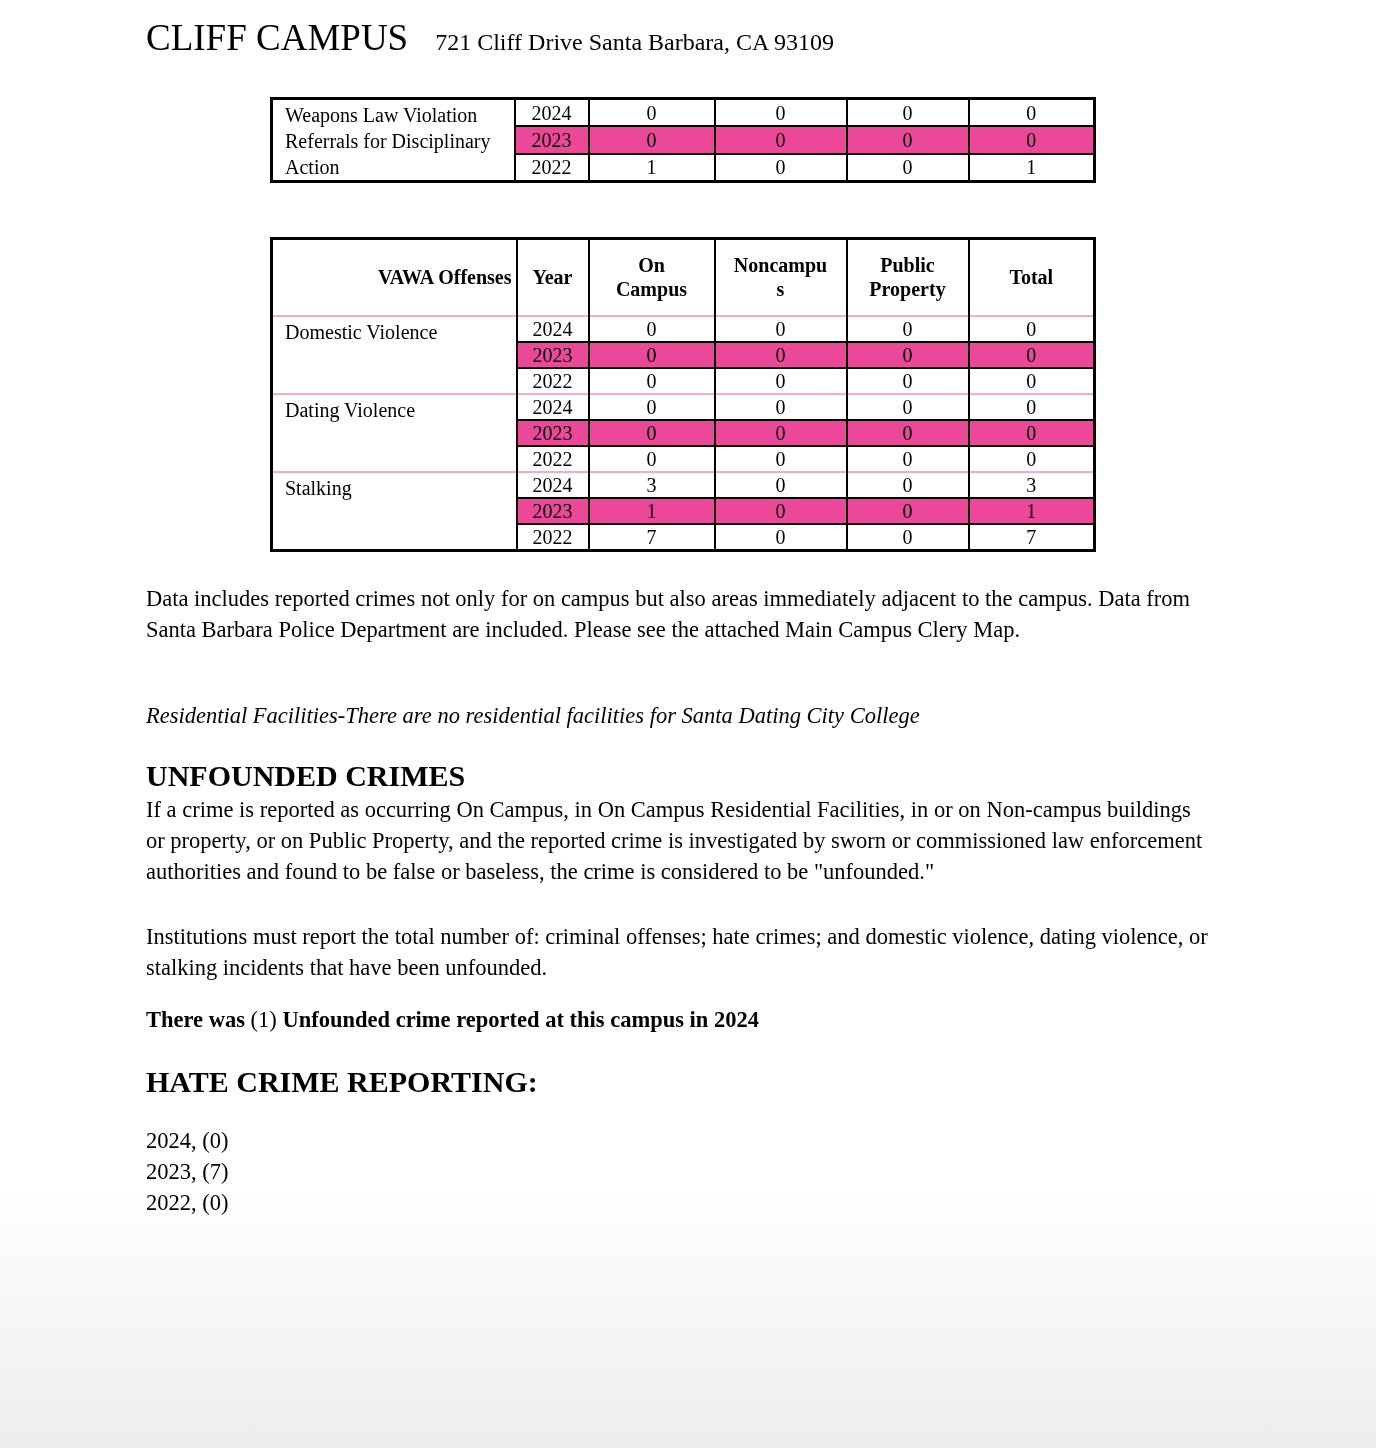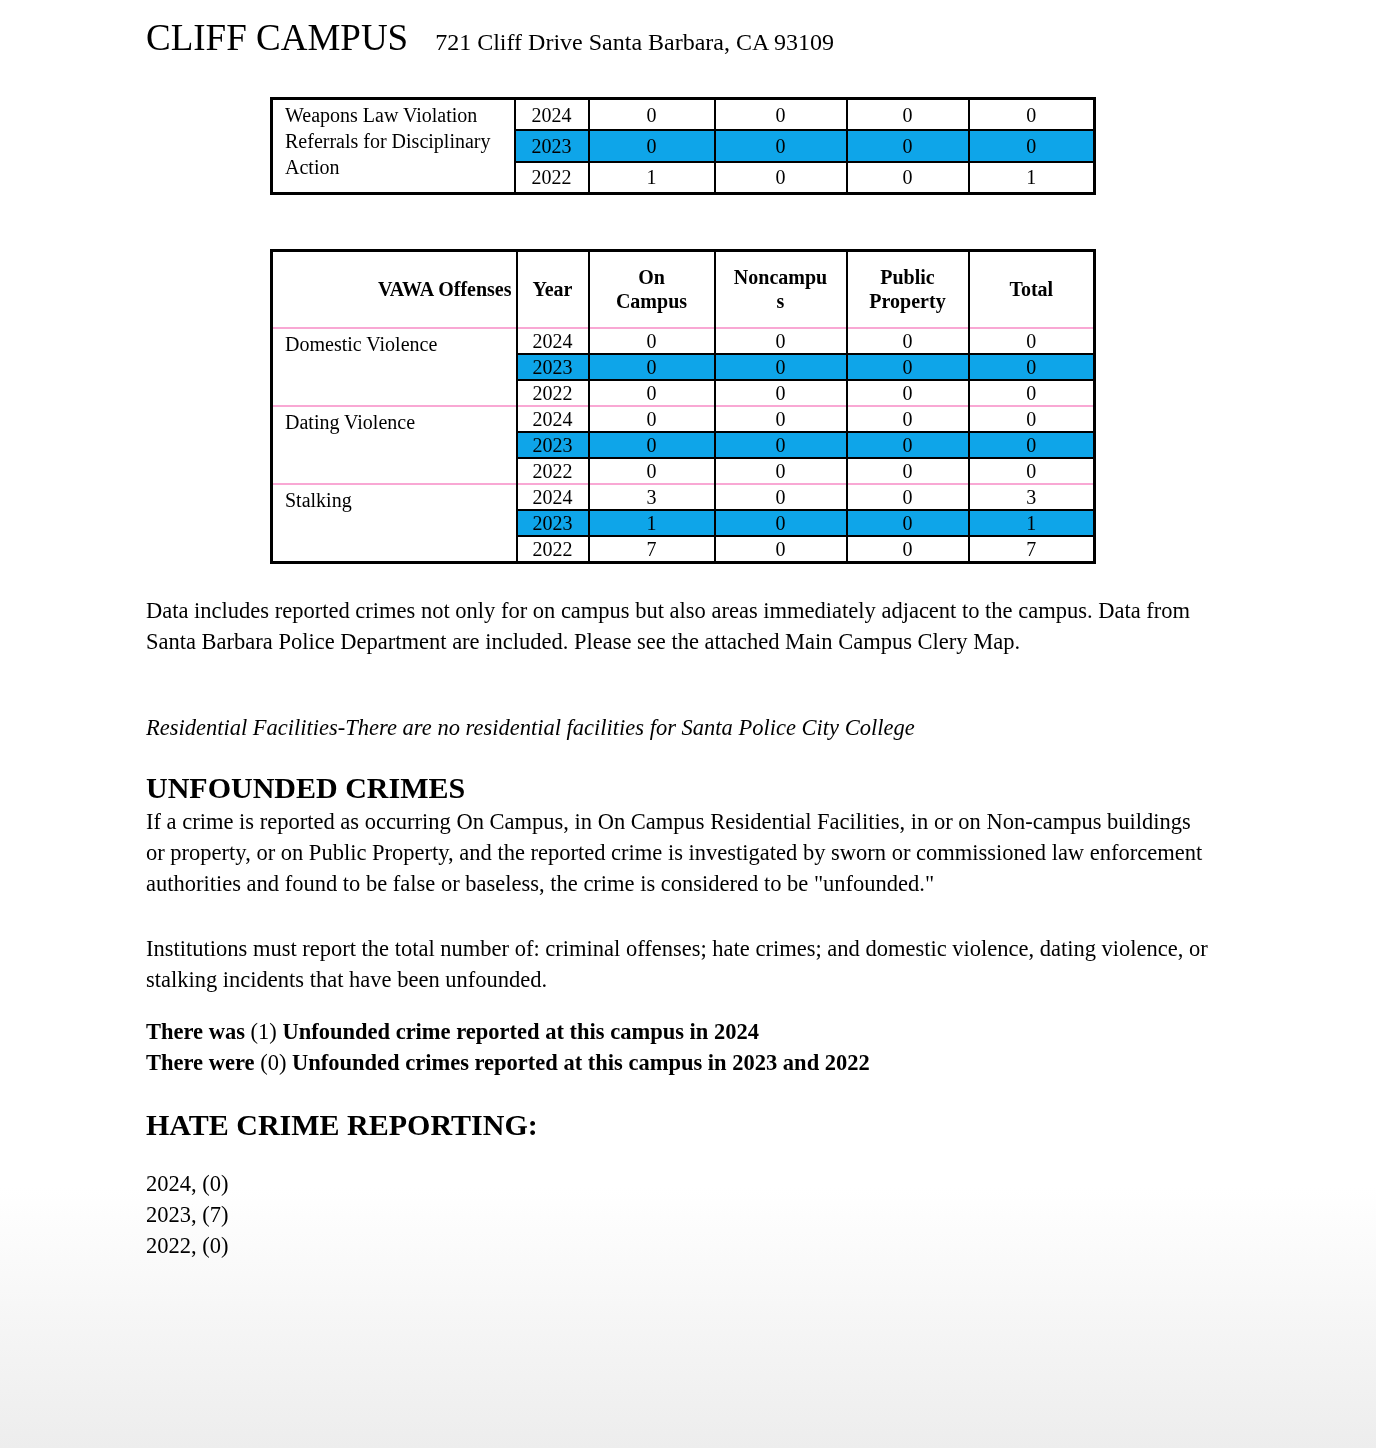--- a/index.html
+++ b/index.html
@@ -38,26 +38,26 @@
     white-space: pre-line;
     padding: 4px 4px;
     height: 77px;
     line-height: 24px;
   }
   th.offense-head { text-align: right; padding-left: 10px; }
   .year-cell, .val-cell { text-align: center; height: 26px; padding: 0 4px; line-height: 24px; }
   .label-cell {
     vertical-align: top;
     text-align: left;
-    padding: 2px 10px 12px 12px;
+    padding: 2px 10px 0 12px;
     line-height: 26px;
   }
   .weapons-table { margin-top: 38px; }
   .vawa-table { margin-top: 54px; }
-  tr.shaded td { background: #0ea5e9; border-top: 2px solid #000; border-bottom: 2px solid #000; }
+  tr.shaded td { background: #ec4899; border-top: 2px solid #000; border-bottom: 2px solid #000; }
   tr.group-start td { border-top: 2px solid #f9a8d4; }
 
   p { font-size: 22.5px; line-height: 31px; margin: 0; max-width: 1070px; }
   .data-note { margin-top: 31px; }
   .residential-note { margin-top: 55px; font-style: italic; }
   h3 { font-size: 30px; font-weight: bold; margin: 0; line-height: 27px; }
   .unfounded-heading { margin-top: 31px; }
   .unfounded-definition { margin-top: 5px; }
   .institutions-note { margin-top: 34px; }
   .bold-lines { margin-top: 21px; font-size: 22.5px; line-height: 31px; }
@@ -198,31 +198,30 @@
           <td class="val-cell">7</td>
           <td class="val-cell">0</td>
           <td class="val-cell">0</td>
           <td class="val-cell">7</td>
         </tr>
       </tbody>
   </table>
 
   <p class="data-note">Data includes reported crimes not only for on campus but also areas immediately adjacent to the campus. Data from Santa Barbara Police Department are included.  Please see the attached Main Campus Clery Map.</p>
 
-  <p class="residential-note">Residential Facilities-There are no residential facilities for Santa Police City College</p>
+  <p class="residential-note">Residential Facilities-There are no residential facilities for Santa Dating City College</p>
 
   <h3 class="unfounded-heading">UNFOUNDED CRIMES</h3>
 
   <p class="unfounded-definition">If a crime is reported as occurring On Campus, in On Campus Residential Facilities, in or on Non-campus buildings or property, or on Public Property, and the reported crime is investigated by sworn or commissioned law enforcement authorities and found to be false or baseless, the crime is considered to be "unfounded."</p>
 
   <p class="institutions-note">Institutions must report the total number of: criminal offenses; hate crimes; and domestic violence, dating violence, or stalking incidents that have been unfounded.</p>
 
   <div class="bold-lines">
     <div><b>There was</b> <span>(1)</span> <b>Unfounded crime reported at this campus in 2024</b></div>
-    <div><b>There were</b> <span>(0)</span> <b>Unfounded crimes reported at this campus in 2023 and 2022</b></div>
   </div>
 
   <h3 class="hate-heading">HATE CRIME REPORTING:</h3>
 
   <div class="hate-lines">
     <p class="hate-line">2024, (0)</p>
     <p class="hate-line">2023, (7)</p>
     <p class="hate-line">2022, (0)</p>
   </div>
 

